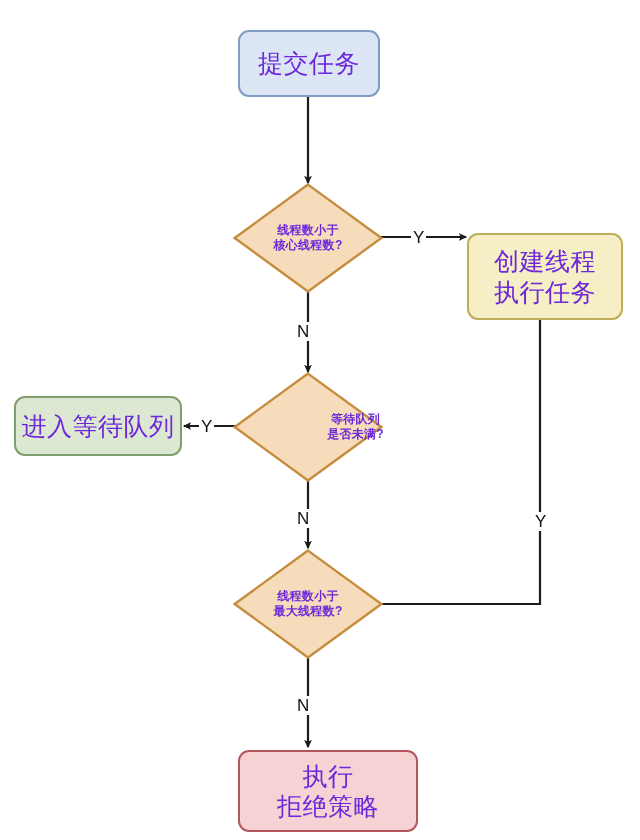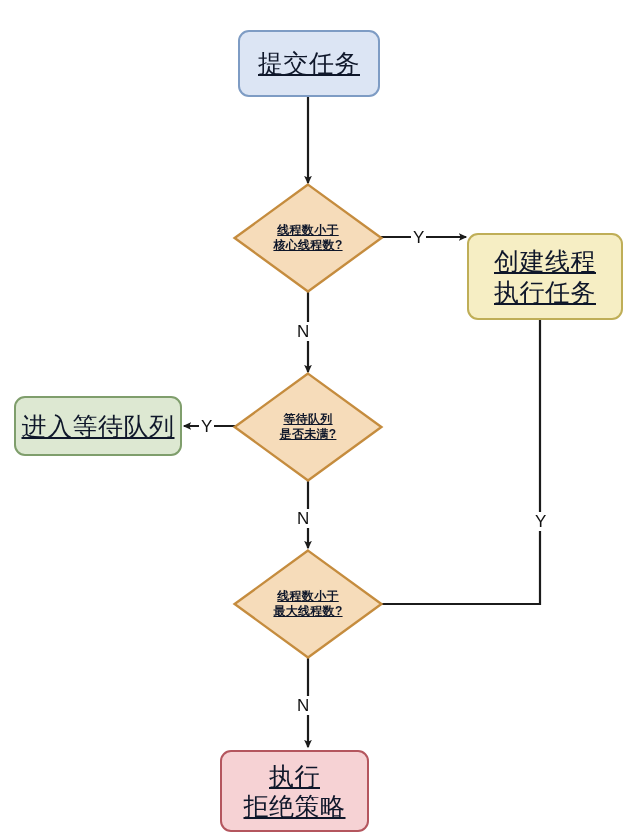--- a/index.html
+++ b/index.html
@@ -29,22 +29,21 @@
     box-sizing: border-box;
     display: flex;
     align-items: center;
     justify-content: center;
     text-align: center;
     z-index: 3;
   }
   .node-text {
     white-space: pre-line;
     line-height: 1.22;
-    color: #0f172a;
-    text-decoration: underline;
+    color: #6d28d9;
   }
 
   
   .rrect {
     border-style: solid;
     border-width: 2.2px;
     border-radius: 11px;
   }
   .rrect .node-text {
     font-size: 25px;
@@ -137,38 +136,38 @@
     </svg>
     <span class="node-text">线程数小于
 核心线程数?</span>
   </div>
 
   <div class="node rrect" style="left:467px; top:201px; width:156px; height:87px; background:#f6eec4; border-color:#bfae57;margin-top:32px;">
     <span class="node-text">创建线程
 执行任务</span>
   </div>
 
-  <div class="node diamond" style="left:232px; top:371px; width:152px; height:112px;">
+  <div class="node diamond" style="left:232px; top:371px; width:152px; height:112px;justify-content:flex-end;">
     <svg class="diamond-shape" viewBox="0 0 152 112" preserveAspectRatio="none">
       <polygon points="76,2.6 149.4,56 76,109.4 2.6,56" fill="#f6dcba" stroke="#c58c3e" stroke-width="2.4"></polygon>
     </svg>
     <span class="node-text">等待队列
 是否未满?</span>
   </div>
 
   <div class="node rrect" style="left:14px; top:396px; width:168px; height:60px; background:#dde8d2; border-color:#7f9e6c;">
     <span class="node-text">进入等待队列</span>
   </div>
 
   <div class="node diamond" style="left:232px; top:548px; width:152px; height:112px;">
     <svg class="diamond-shape" viewBox="0 0 152 112" preserveAspectRatio="none">
       <polygon points="76,2.6 149.4,56 76,109.4 2.6,56" fill="#f6dcba" stroke="#c58c3e" stroke-width="2.4"></polygon>
     </svg>
     <span class="node-text">线程数小于
 最大线程数?</span>
   </div>
 
-  <div class="node rrect" style="left:220px; top:750px; width:149px; height:82px; background:#f6d2d4; border-color:#b4565e;">
+  <div class="node rrect" style="left:238px; top:750px; width:180px; height:82px; background:#f6d2d4; border-color:#b4565e;">
     <span class="node-text">执行
 拒绝策略</span>
   </div>
 
 </div>
 
 </body></html>

